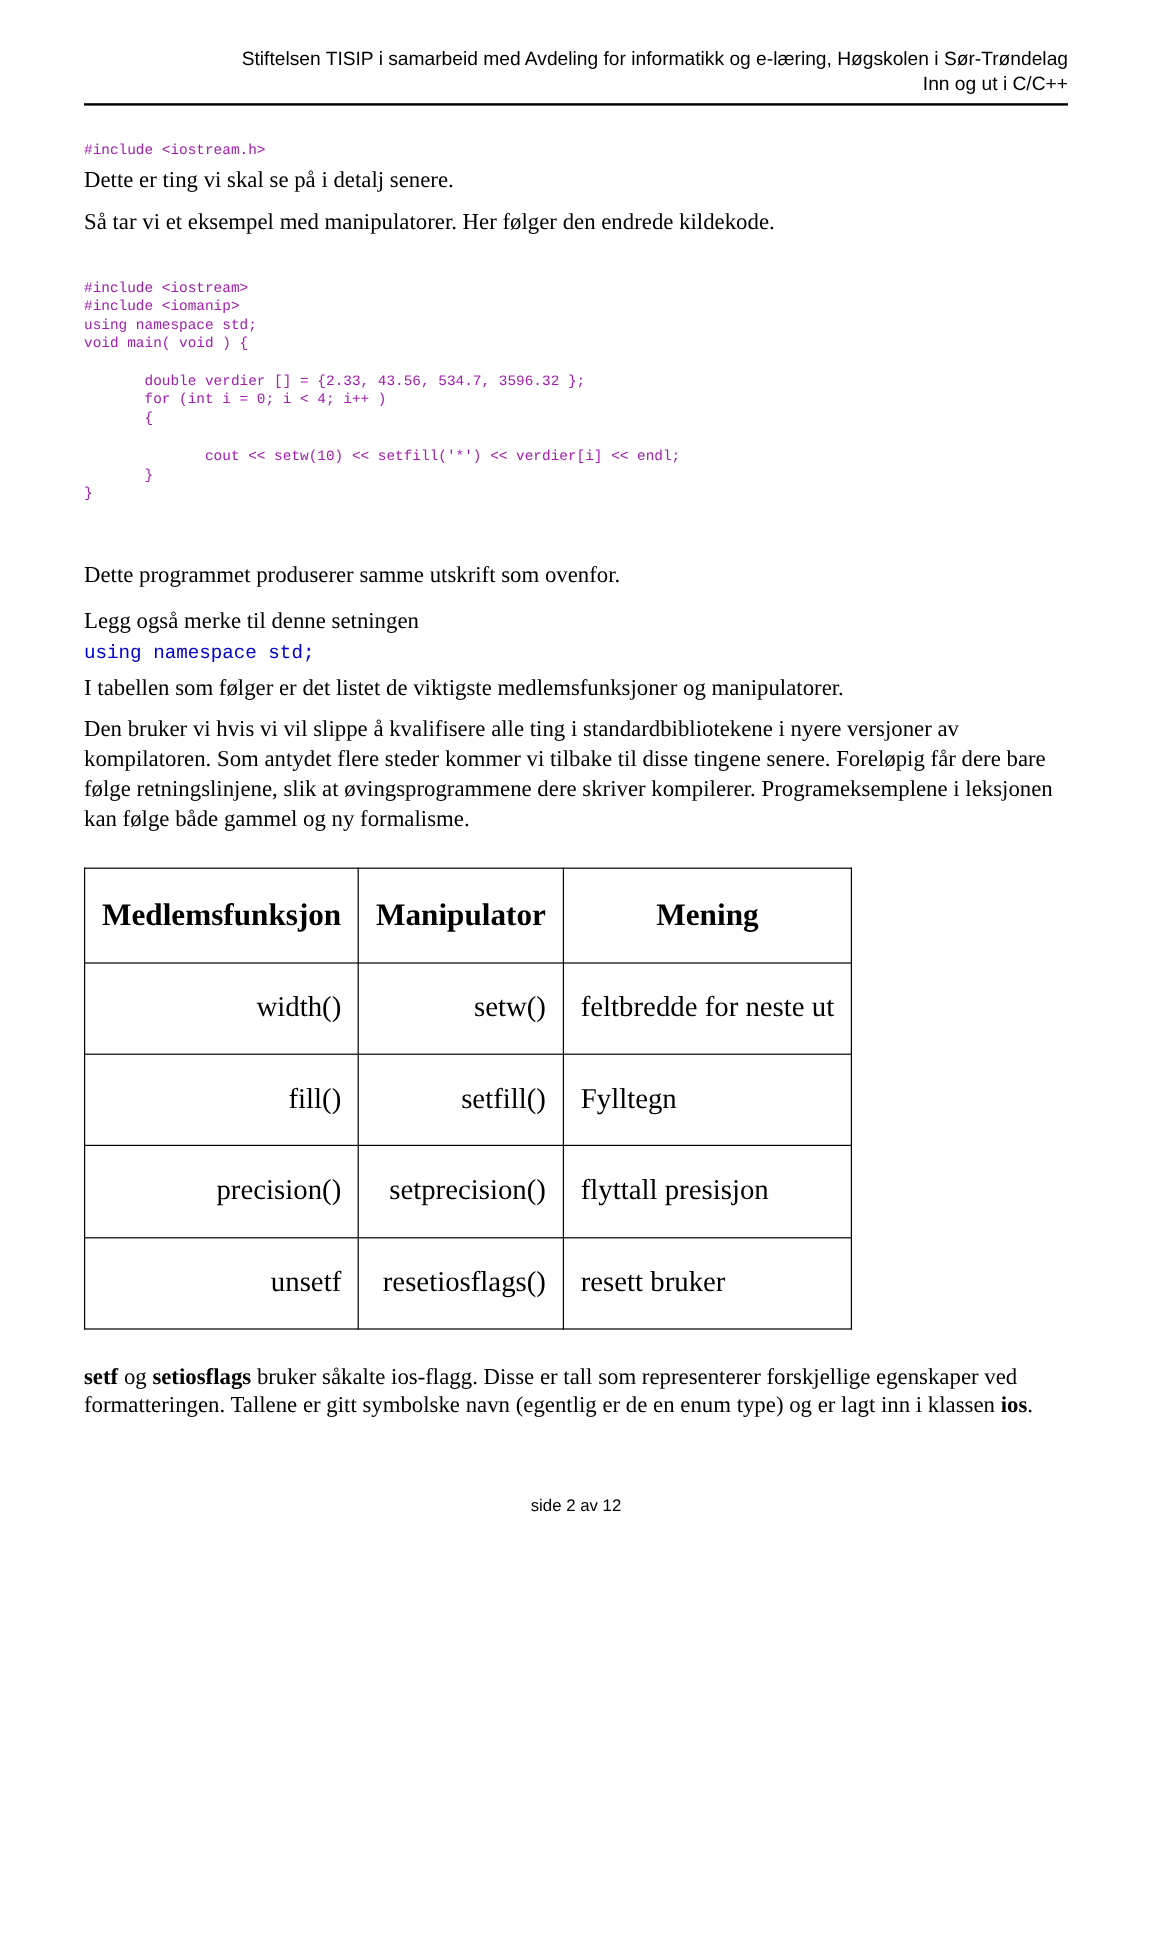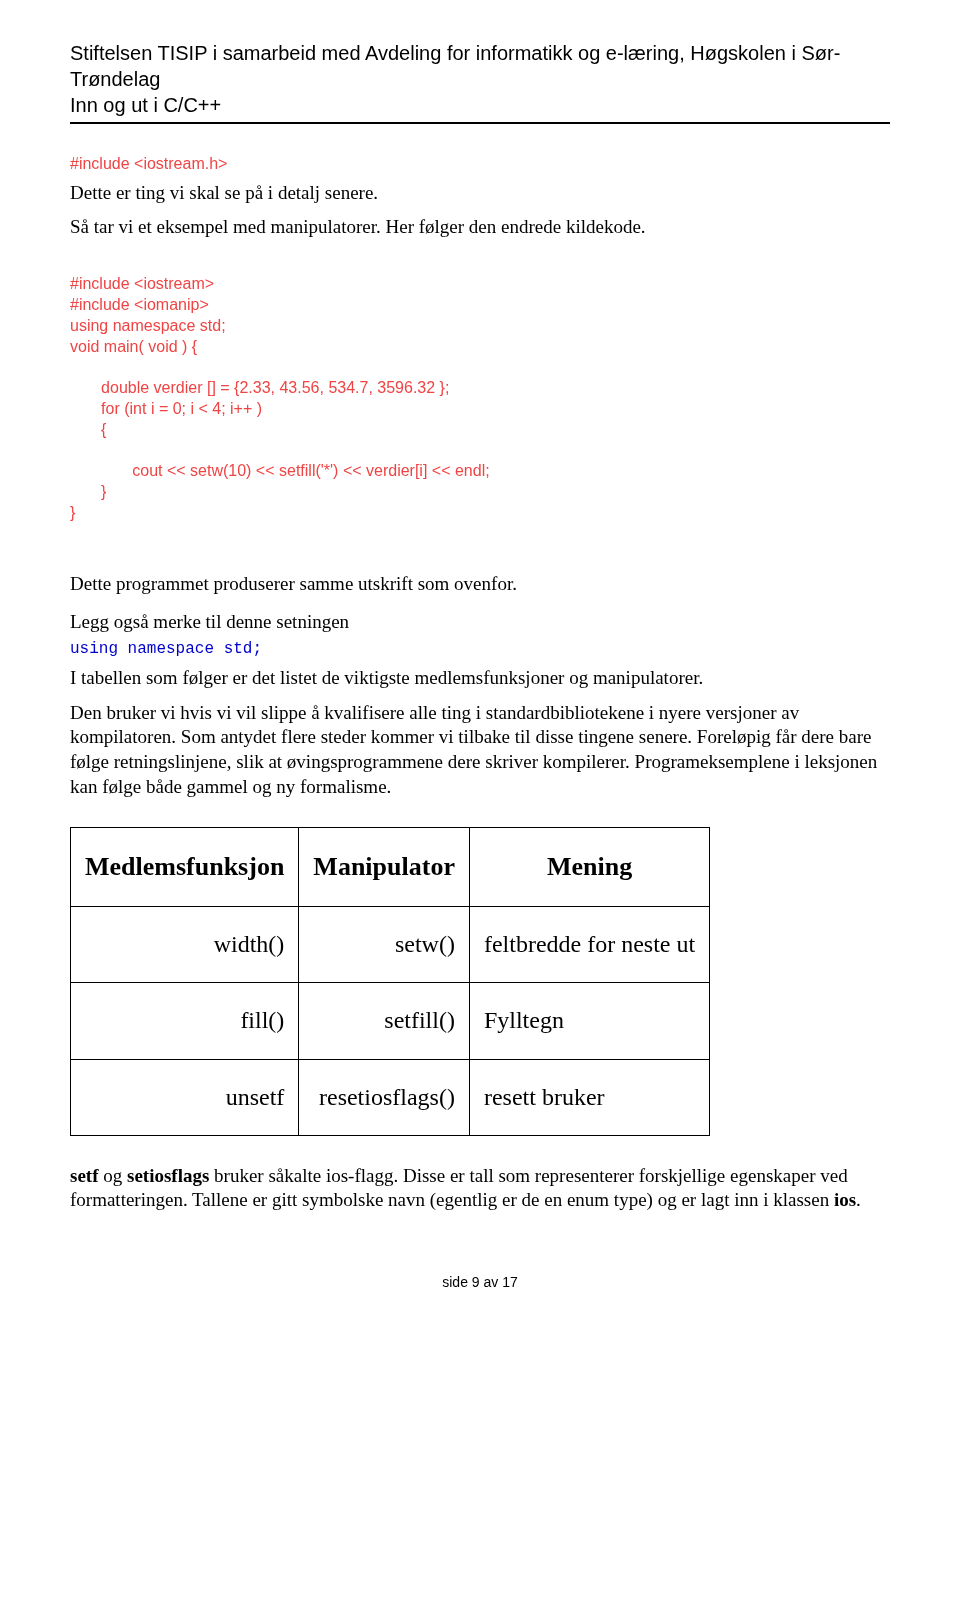--- a/index.html
+++ b/index.html
@@ -9,32 +9,33 @@
     font-size: 18px;
     line-height: 1.3;
     color: #000;
     background: #fff;
     width: 960px;
   }
   .page {
     padding: 40px 70px 30px 70px;
   }
   .header-right {
+    text-align: right;
     font-family: Arial, Helvetica, sans-serif;
-    font-size: 20px;
+    font-size: 16px;
     line-height: 1.3;
   }
   .hr {
     border-top: 2px solid #000;
     margin: 4px 0 30px 0;
   }
   pre, code {
-    font-family: Liberation Sans, sans-serif;
-    font-size: 16px;
-    color: #ef4444;
+    font-family: Liberation Mono, monospace;
+    font-size: 12px;
+    color: #a21caf;
     white-space: pre;
   }
   pre { margin: 6px 0; }
   .black-serif {
     font-family: "Times New Roman", Times, serif;
     color: #000;
     font-size: 19px;
     margin-top: 14px;
   }
   .para { margin: 6px 0 10px 0; }
@@ -123,26 +124,31 @@
       <td class="c1">width()</td>
       <td class="c2">setw()</td>
       <td>feltbredde for neste ut</td>
     </tr>
     <tr>
       <td class="c1">fill()</td>
       <td class="c2">setfill()</td>
       <td>Fylltegn</td>
     </tr>
     <tr>
+      <td class="c1">precision()</td>
+      <td class="c2">setprecision()</td>
+      <td>flyttall presisjon</td>
+    </tr>
+    <tr>
       <td class="c1">unsetf</td>
       <td class="c2">resetiosflags()</td>
       <td>resett bruker</td>
     </tr>
   </tbody>
     </table>
 
   <div class="para black-serif">
     <b>setf</b><span> og </span><b>setiosflags</b><span> bruker såkalte ios-flagg. Disse er tall som representerer forskjellige egenskaper ved formatteringen. Tallene er gitt symbolske navn (egentlig er de en enum type) og er lagt inn i klassen  </span><b>ios</b><span>.</span>
   </div>
 
-  <div class="footer">side 9 av 17</div>
+  <div class="footer">side 2 av 12</div>
 
 </div>
 
 </body></html>

